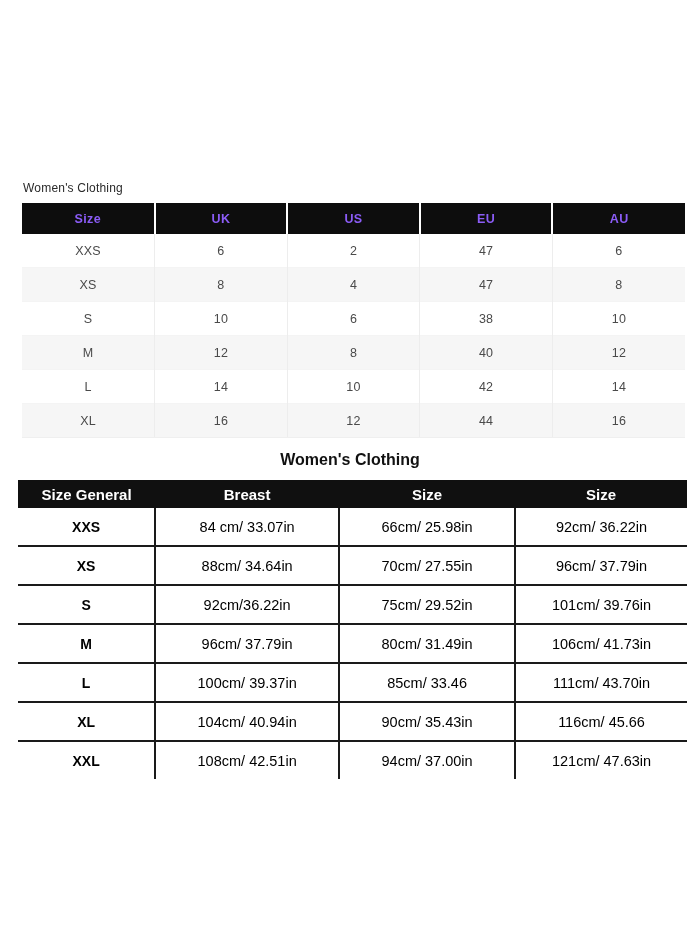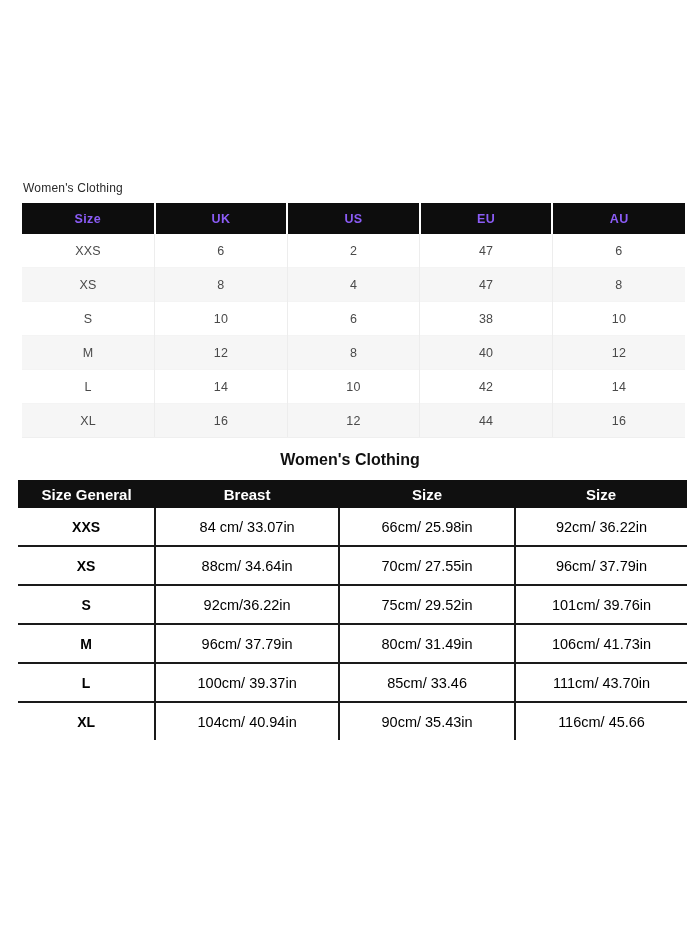--- a/index.html
+++ b/index.html
@@ -193,16 +193,22 @@
         <td>100cm/ 39.37in</td>
         <td>85cm/ 33.46</td>
         <td>111cm/ 43.70in</td>
       </tr>
       <tr>
         <td>XL</td>
         <td>104cm/ 40.94in</td>
         <td>90cm/ 35.43in</td>
         <td>116cm/ 45.66</td>
       </tr>
+      <tr>
+        <td>XXL</td>
+        <td>108cm/ 42.51in</td>
+        <td>94cm/ 37.00in</td>
+        <td>121cm/ 47.63in</td>
+      </tr>
     </tbody>
   </table>
 
 </div>
 
 </body></html>

